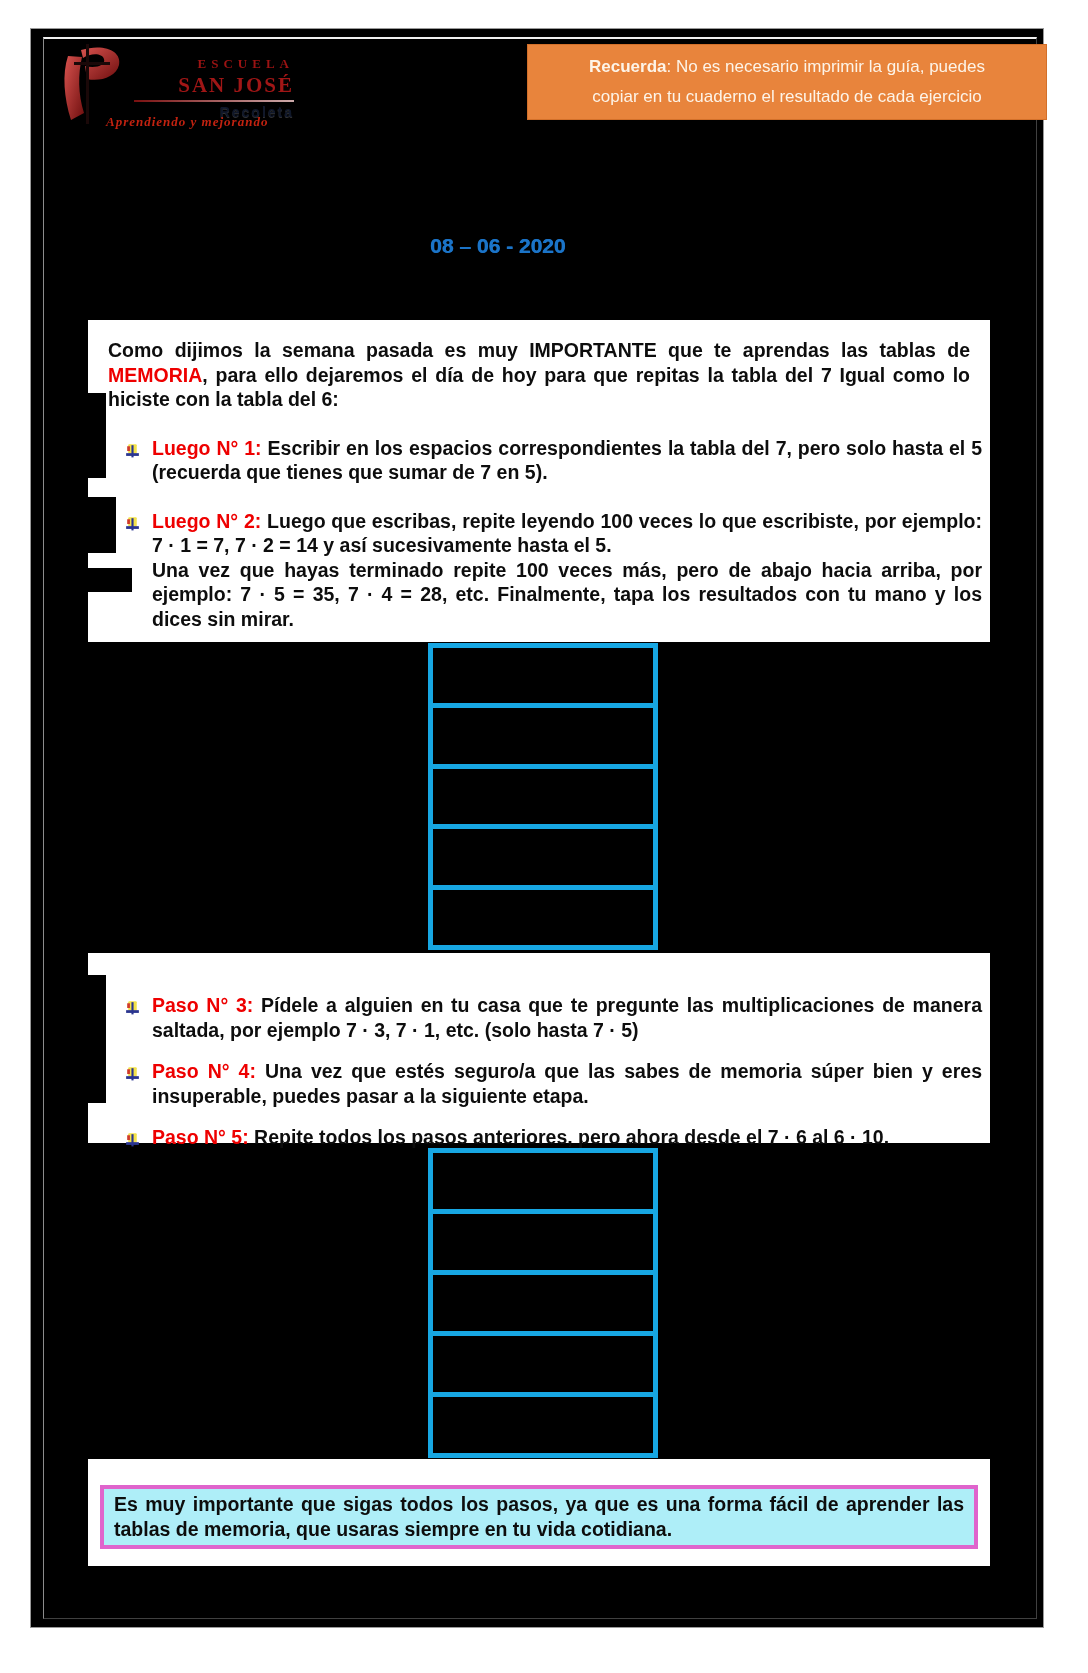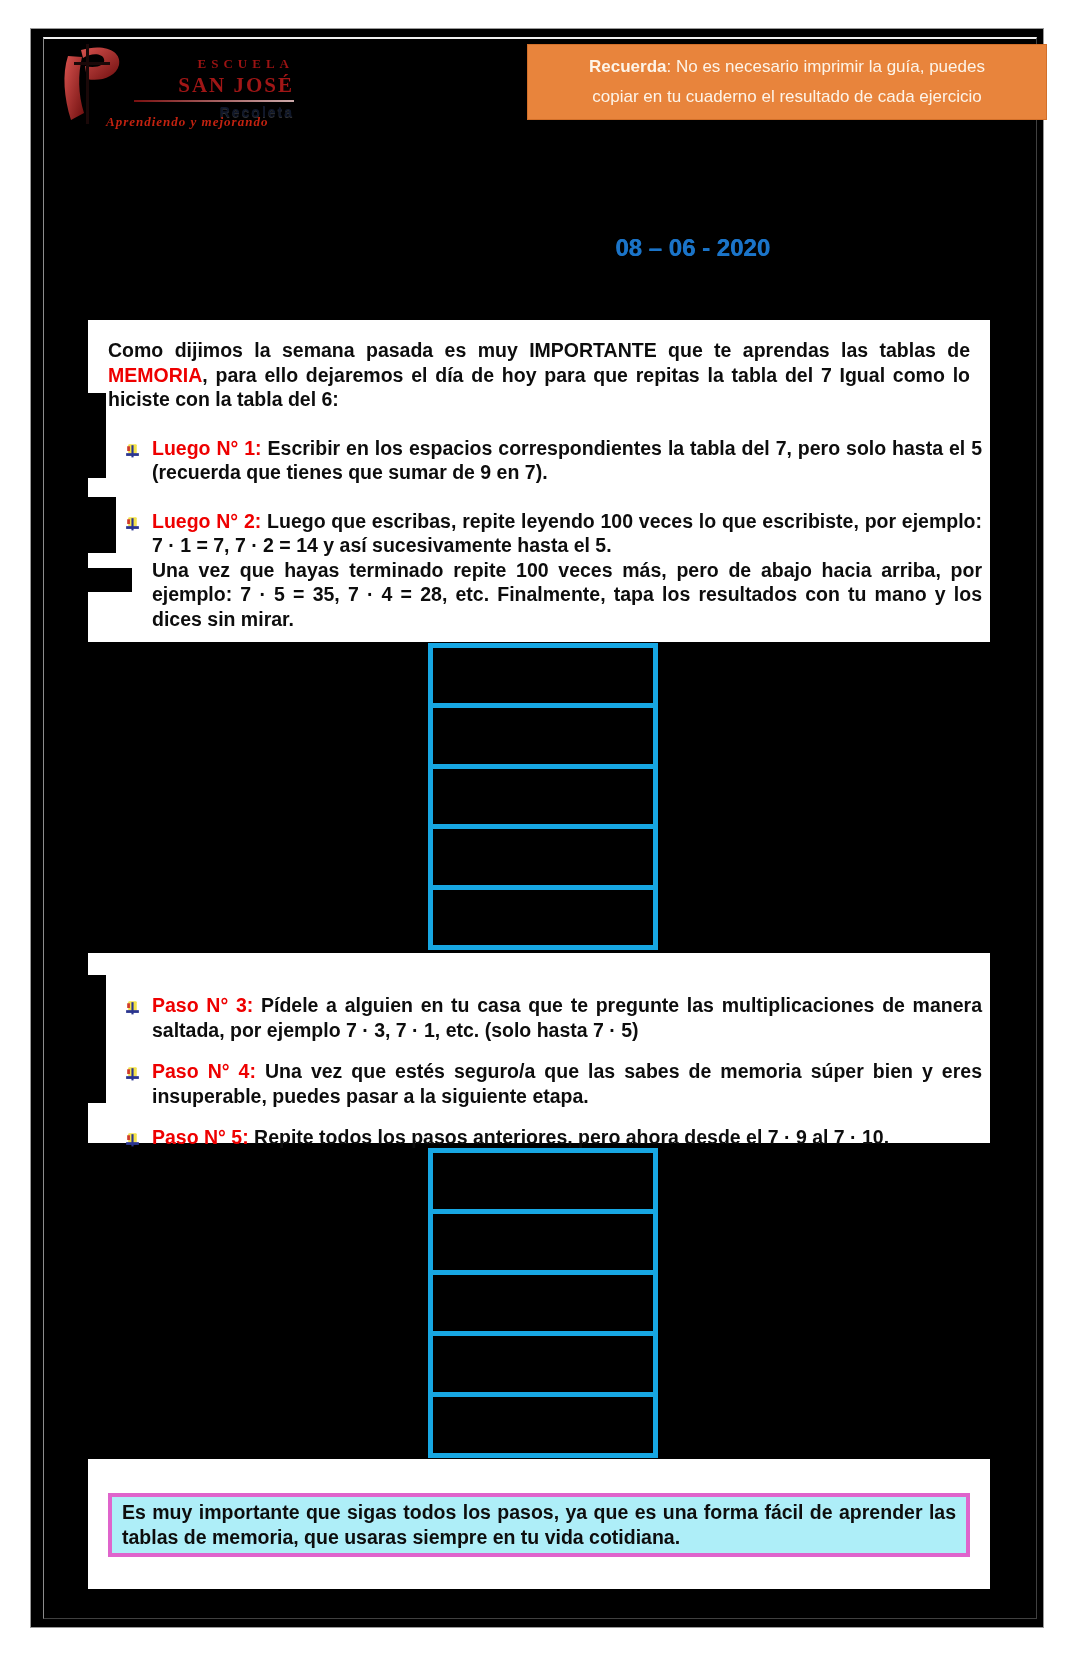--- a/index.html
+++ b/index.html
@@ -28,29 +28,29 @@
     font-family:"Liberation Serif",serif;font-style:italic;font-weight:bold;
     color:#c22210;font-size:13px;letter-spacing:1px;}
 
   
   .reminder{position:absolute;left:527px;top:44px;width:520px;height:76px;background:#e8843c;
     border:1px solid #d3702a;box-sizing:border-box;z-index:3;color:#fdf4e8;
     font-size:17px;text-align:center;line-height:30px;padding-top:7px;}
   .reminder b{font-weight:bold;}
 
   
-  .date{position:absolute;left:430px;top:234px;width:340px;text-align:right;z-index:3;
-    color:#1b74c8;font-weight:bold;font-size:24px;text-shadow:0.5px 0 0 #1b74c8;}
+  .date{position:absolute;left:430px;top:234px;width:340px;text-align:left;z-index:3;
+    color:#1b74c8;font-weight:bold;font-size:21px;text-shadow:0.5px 0 0 #1b74c8;}
 
   
   .block{position:absolute;left:88px;width:902px;background:#ffffff;box-sizing:border-box;
     color:#0d0d0d;font-weight:bold;font-size:19.5px;z-index:3;}
   .block1{top:320px;height:322px;padding:6px 8px;line-height:24.5px;}
   .block2{top:953px;height:190px;padding:24px 8px 0;line-height:25px;}
-  .block3{top:1459px;height:130px;padding:12px;}
+  .block3{top:1459px;height:107px;padding:4px;}
   .intro{margin:12px;text-align:justify;}
   .red{color:#ee0000;}
   .step{position:relative;margin:0;padding-left:56px;text-align:justify;}
   .m-top1{margin-top:24px;}
   .cont{margin:0;padding-left:56px;text-align:justify;}
   .bullet{position:absolute;left:28px;top:4px;width:17px;height:17px;}
   .block2 .step{margin-top:16px;}
 
   
   .pink-note{margin:22px 8px 0;border:4px solid #df64cc;background:#aeeef8;
@@ -115,21 +115,21 @@
 
     <div class="step m-top1">
       <span class="bullet">
         <svg width="17" height="17" viewBox="0 0 16 16">
           <rect x="4" y="2" width="8" height="9" rx="1" fill="#f3e24a"></rect>
           <rect x="3" y="4" width="2.6" height="4.5" fill="#d03a2a"></rect>
           <rect x="7" y="3" width="2" height="11.5" fill="#2a3590"></rect>
           <rect x="2" y="10.5" width="12" height="2.6" fill="#2a3590"></rect>
         </svg>
       </span>
-      <span class="red">Luego N° 1:</span><span>  Escribir en los espacios correspondientes la tabla del 7, pero solo hasta el 5 (recuerda que tienes que sumar de 9 en 7).</span>
+      <span class="red">Luego N° 1:</span><span>  Escribir en los espacios correspondientes la tabla del 7, pero solo hasta el 5 (recuerda que tienes que sumar de 7 en 5).</span>
     </div>
 
     <div class="step m-top1">
       <span class="bullet">
         <svg width="17" height="17" viewBox="0 0 16 16">
           <rect x="4" y="2" width="8" height="9" rx="1" fill="#f3e24a"></rect>
           <rect x="3" y="4" width="2.6" height="4.5" fill="#d03a2a"></rect>
           <rect x="7" y="3" width="2" height="11.5" fill="#2a3590"></rect>
           <rect x="2" y="10.5" width="12" height="2.6" fill="#2a3590"></rect>
         </svg>
@@ -172,21 +172,21 @@
     </div>
     <div class="step">
       <span class="bullet">
         <svg width="17" height="17" viewBox="0 0 16 16">
           <rect x="4" y="2" width="8" height="9" rx="1" fill="#f3e24a"></rect>
           <rect x="3" y="4" width="2.6" height="4.5" fill="#d03a2a"></rect>
           <rect x="7" y="3" width="2" height="11.5" fill="#2a3590"></rect>
           <rect x="2" y="10.5" width="12" height="2.6" fill="#2a3590"></rect>
         </svg>
       </span>
-      <span class="red">Paso N° 5:</span><span> Repite todos los pasos anteriores, pero ahora desde el 7 · 9 al 7 · 10.</span>
+      <span class="red">Paso N° 5:</span><span> Repite todos los pasos anteriores, pero ahora desde el 7 · 6 al 6 · 10.</span>
     </div>
   </div>
 
   <div class="blue-table table2">
     <div class="cell"></div>
     <div class="cell"></div>
     <div class="cell"></div>
     <div class="cell"></div>
     <div class="cell"></div>
   </div>

